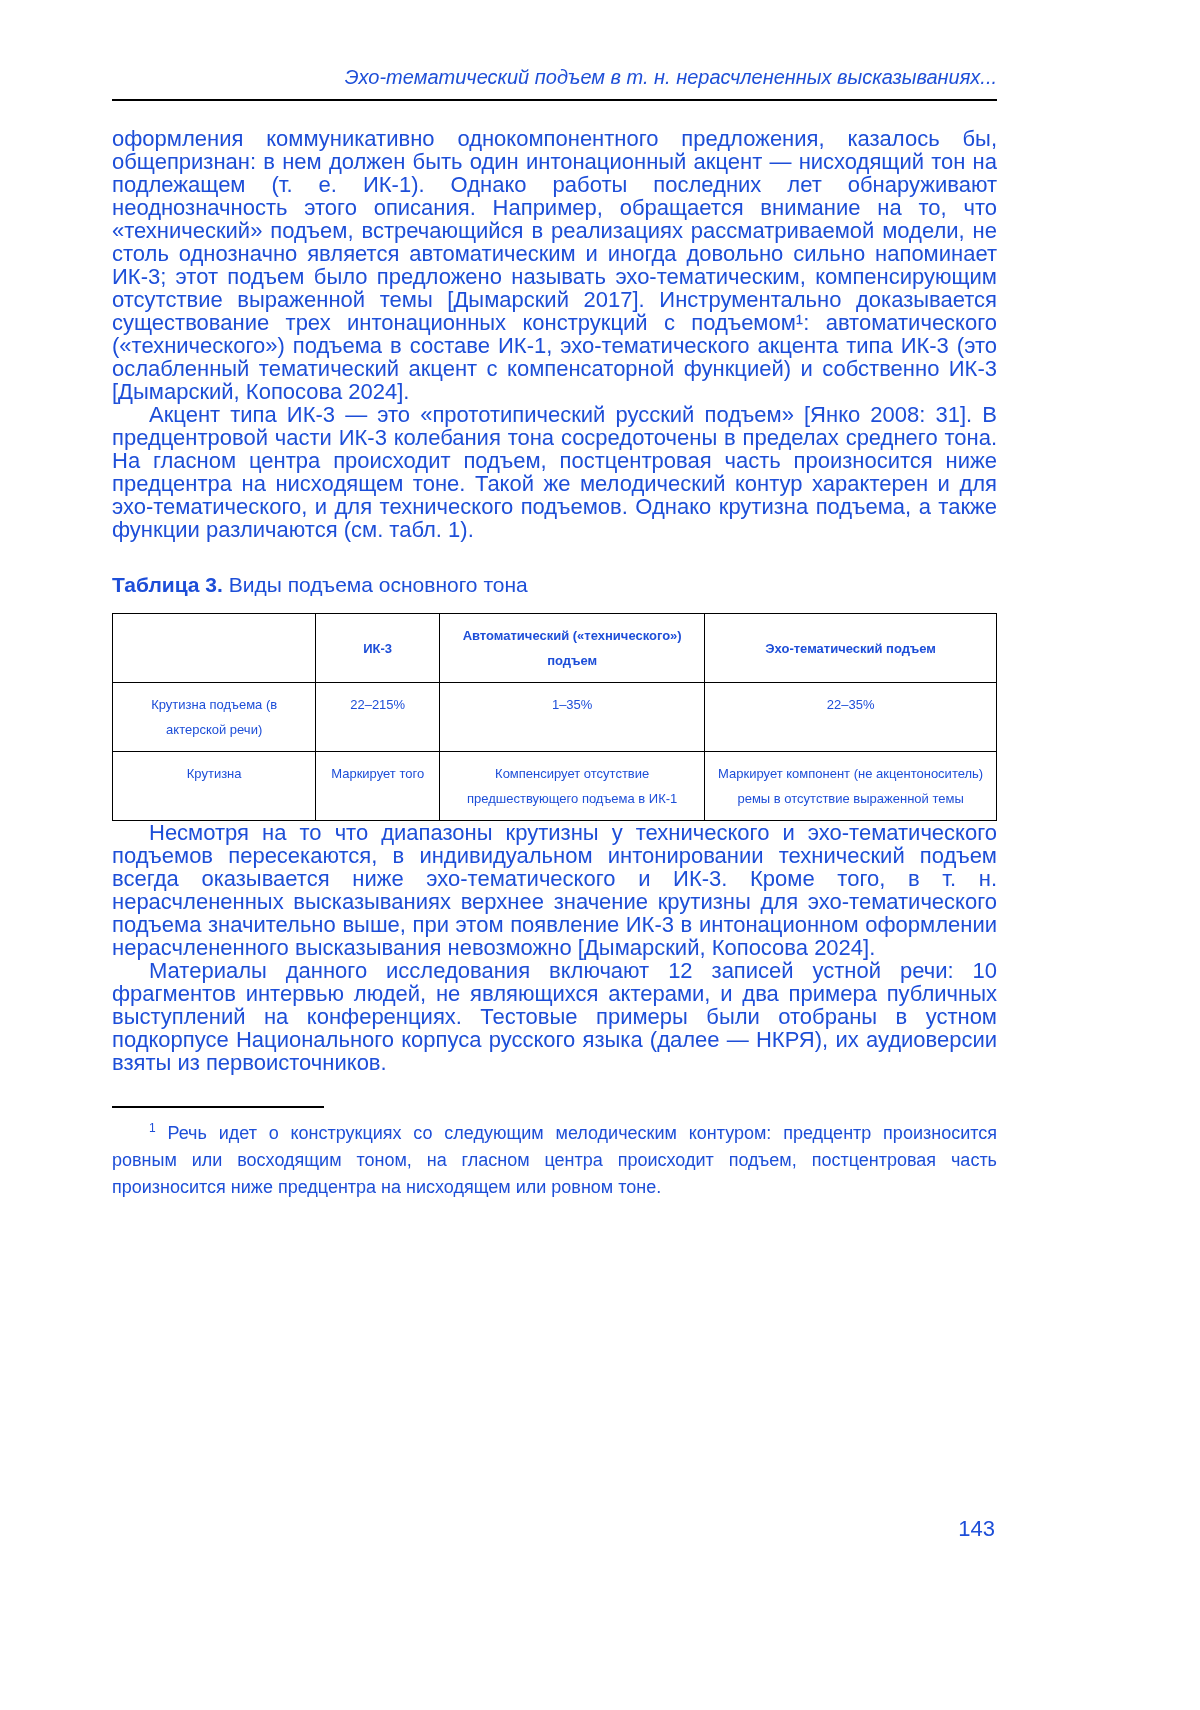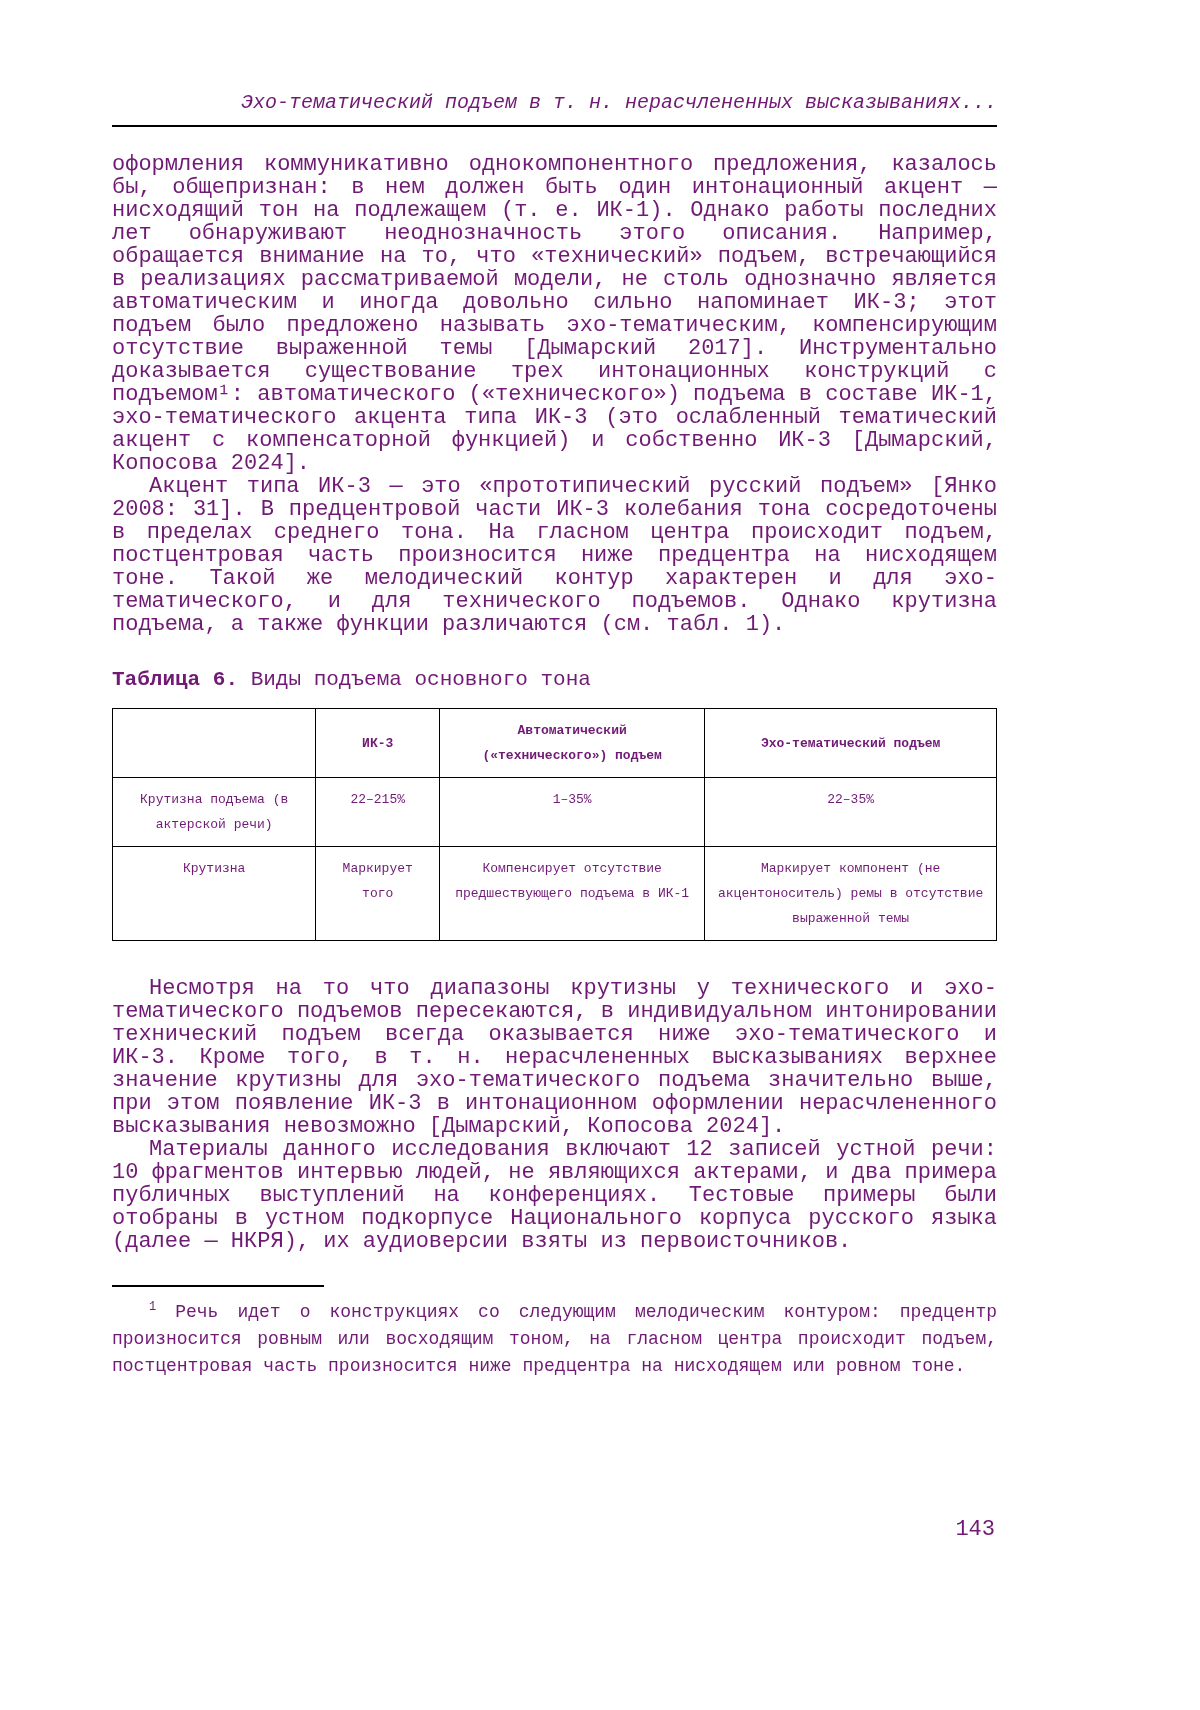--- a/index.html
+++ b/index.html
@@ -2,23 +2,23 @@
 <html lang="ru"><head>
 <meta charset="utf-8">
 <style>
   * { margin: 0; padding: 0; box-sizing: border-box; }
   html, body { background: #ffffff; }
   .page {
     width: 1200px;
     height: 1710px;
     position: relative;
     background: #ffffff;
-    color: #701a75;
-    font-family: Liberation Mono, monospace;
-    padding: 90px 203px 0 112px;
+    color: #1d4ed8;
+    font-family: Liberation Sans, sans-serif;
+    padding: 64px 203px 0 112px;
     overflow: hidden;
   }
   .running-head {
     text-align: right;
     font-style: italic;
     font-size: 20px;
     line-height: 26px;
     padding-bottom: 9px;
   }
   .head-rule {
@@ -57,21 +57,21 @@
     text-align: center;
     vertical-align: middle;
     height: 54px;
   }
   td.c-center { text-align: center; }
   td.c-mid { vertical-align: middle; }
   col.col-label { width: 23%; }
   col.col-ik3   { width: 14%; }
   col.col-auto  { width: 30%; }
   col.col-echo  { width: 33%; }
-  .after-table { margin-top: 36px; }
+  .after-table { }
   .fn-rule {
     width: 212px;
     border: none;
     border-top: 2px solid #000;
     margin: 32px 0 12px 0;
   }
   .footnote p {
     font-size: 18px;
     line-height: 27px;
     text-align: justify;
@@ -98,21 +98,21 @@
     <span>Эхо-тематический подъем в т. н. нерасчлененных высказываниях...</span>
   </div>
   <hr class="head-rule">
 
   <div class="body-text">
     <p>оформления коммуникативно однокомпонентного предложения, казалось бы, общепризнан: в нем должен быть один интонационный акцент — нисходящий тон на подлежащем (т. е. ИК-1). Однако работы последних лет обнаруживают неоднозначность этого описания. Например, обращается внимание на то, что «технический» подъем, встречающийся в реализациях рассматриваемой модели, не столь однозначно является автоматическим и иногда довольно сильно напоминает ИК-3; этот подъем было предложено называть эхо-тематическим, компенсирующим отсутствие выраженной темы [Дымарский 2017]. Инструментально доказывается существование трех интонационных конструкций с подъемом¹: автоматического («технического») подъема в составе ИК-1, эхо-тематического акцента типа ИК-3 (это ослабленный тематический акцент с компенсаторной функцией) и собственно ИК-3 [Дымарский, Копосова 2024].</p>
     <p class="indent">Акцент типа ИК-3 — это «прототипический русский подъем» [Янко 2008: 31]. В предцентровой части ИК-3 колебания тона сосредоточены в пределах среднего тона. На гласном центра происходит подъем, постцентровая часть произносится ниже предцентра на нисходящем тоне. Такой же мелодический контур характерен и для эхо-тематического, и для технического подъемов. Однако крутизна подъема, а также функции различаются (см. табл. 1).</p>
   </div>
 
   <div class="table-caption">
-    <b>Таблица 6.</b><span> Виды подъема основного тона</span>
+    <b>Таблица 3.</b><span> Виды подъема основного тона</span>
   </div>
 
   <table class="data">
     <colgroup>
       <col class="col-label">
       <col class="col-ik3">
       <col class="col-auto">
       <col class="col-echo">
     </colgroup>
     <tbody>

